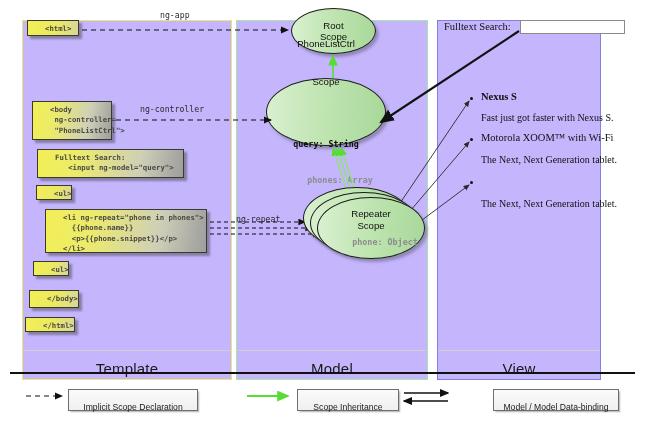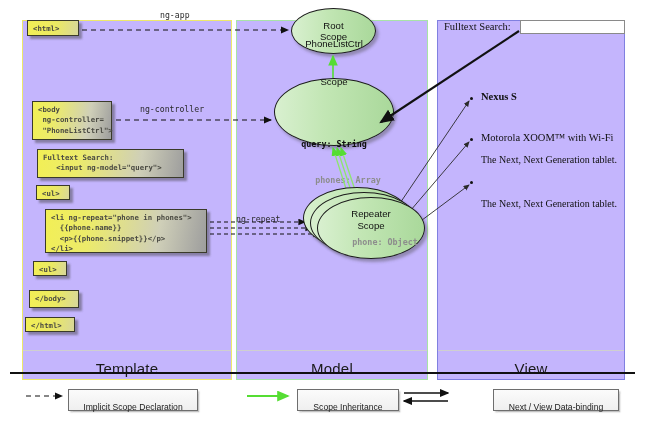--- a/index.html
+++ b/index.html
@@ -19,21 +19,21 @@
   
   .column {
     position: absolute;
     top: 20px;
     height: 360px;
     background: #c4b5fd;
     box-sizing: border-box;
   }
   .col-template { left: 22px;  width: 210px; border: 1.5px solid #ede86a; }
   .col-model    { left: 236px; width: 192px; border: 1.5px solid #a8e3a8; }
-  .col-view     { left: 437px; width: 188px; border: 1.5px solid #8080e0; text-decoration: underline; }
+  .col-view     { left: 437px; width: 164px; border: 1.5px solid #8080e0; text-decoration: underline; }
 
   .col-label {
     position: absolute;
     bottom: 2px;
     left: 0;
     width: 100%;
     text-align: center;
     font-size: 15px;
     color: #1a1a1a;
     letter-spacing: 0.2px;
@@ -50,21 +50,21 @@
   .code-box {
     position: absolute;
     box-sizing: border-box;
     border: 1.2px solid #3a3a2a;
     background: linear-gradient(100deg, #f2ef55 0%, #eceb6b 28%, #cfcfb8 70%, #9d9d9d 100%);
     box-shadow: 2.5px 2.5px 2px rgba(60,60,60,0.45);
     font-family: "DejaVu Sans Mono", monospace;
     font-size: 7.3px;
     line-height: 1.42;
     color: #4a4a42;
-    padding: 3px 5px;
+    padding: 3px 17px;
     white-space: pre;
     font-weight: bold;
   }
   .code-box.small {
     background: linear-gradient(100deg, #f2ef55 0%, #ebe963 55%, #d8d79a 100%);
   }
 
   
   .ellipse {
     position: absolute;
@@ -202,21 +202,21 @@
 
   <div class="code-box small" style="left:29px; top:290px; width:50px; height:18px;">&lt;/body&gt;</div>
 
   <div class="code-box small" style="left:25px; top:317px; width:50px; height:15px;">&lt;/html&gt;</div>
 
   <div class="ellipse" style="left:291px; top:8px; width:85px; height:46px;">
     <div class="etitle">Root</div>
     <div class="etitle">Scope</div>
   </div>
 
-  <div class="ellipse" style="left:274px; top:78px; width:120px; height:68px;gap:26px;">
+  <div class="ellipse" style="left:266px; top:78px; width:120px; height:68px;gap:26px;">
     <div class="etitle">PhoneListCtrl</div>
     <div class="etitle">Scope</div>
     <div style="height:6px"></div>
     <div class="eprop prop-strong">query: String</div>
     <div class="eprop prop-dim">phones: Array</div>
   </div>
 
   <div class="ellipse" style="left:303px; top:187px; width:108px; height:62px; z-index:1;"></div>
   <div class="ellipse" style="left:310px; top:192px; width:108px; height:62px; z-index:2;"></div>
   <div class="ellipse" style="left:317px; top:197px; width:108px; height:62px; z-index:3;">
@@ -224,20 +224,21 @@
     <div class="etitle">Scope</div>
     <div style="height:6px"></div>
     <div class="eprop prop-dim">phone: Object</div>
   </div>
 
   <div class="view-inner view-label" style="left:444px; top:21px;">Fulltext Search:</div>
   <input class="view-input" style="left: 520px; top: 20px; width: 105px;" value="" placeholder="">
 
   <div class="view-bullet" style="left:470px; top:97px;"></div>
   <div class="view-inner view-item-title" style="left:481px; top:91px;">Nexus S</div>
+  <div class="view-inner view-item-desc" style="left:481px; top:112px;">Fast just got faster with Nexus S.</div>
 
   <div class="view-bullet" style="left:470px; top:138px;"></div>
   <div class="view-inner view-item-title normalw" style="left:481px; top:132px;">Motorola XOOM™  with Wi-Fi</div>
   <div class="view-inner view-item-desc" style="left:481px; top:154px;">The Next, Next Generation tablet.</div>
 
   <div class="view-bullet" style="left:470px; top:181px;"></div>
   <div class="view-inner view-item-desc" style="left:481px; top:198px;">The Next, Next Generation tablet.</div>
 
   <div class="edge-label" style="left:160px; top:10px;">ng-app</div>
   <div class="edge-label" style="left:140px; top:104px;">ng-controller</div>
@@ -279,15 +280,15 @@
     <line x1="26" y1="396" x2="62" y2="396" stroke="#111111" stroke-width="1.2" stroke-dasharray="5,4" marker-end="url(#ah-black)"></line>
     <line x1="247" y1="396" x2="288" y2="396" stroke="#55dd33" stroke-width="1.8" marker-end="url(#ah-green)"></line>
     <line x1="404" y1="393" x2="448" y2="393" stroke="#111111" stroke-width="1.4" marker-end="url(#ah-black)"></line>
     <line x1="448" y1="401" x2="404" y2="401" stroke="#111111" stroke-width="1.4" marker-end="url(#ah-black)"></line>
   </svg>
 
   <div class="legend-rule"></div>
 
   <div class="legend-box" style="left:68px; top:389px; width:130px;">Implicit Scope Declaration</div>
   <div class="legend-box" style="left:297px; top:389px; width:102px;">Scope Inheritance</div>
-  <div class="legend-box" style="left:493px; top:389px; width:126px;">Next / View Data-binding</div>
+  <div class="legend-box" style="left:493px; top:389px; width:126px;">Model / Model Data-binding</div>
 
 </div>
 
 </body></html>

